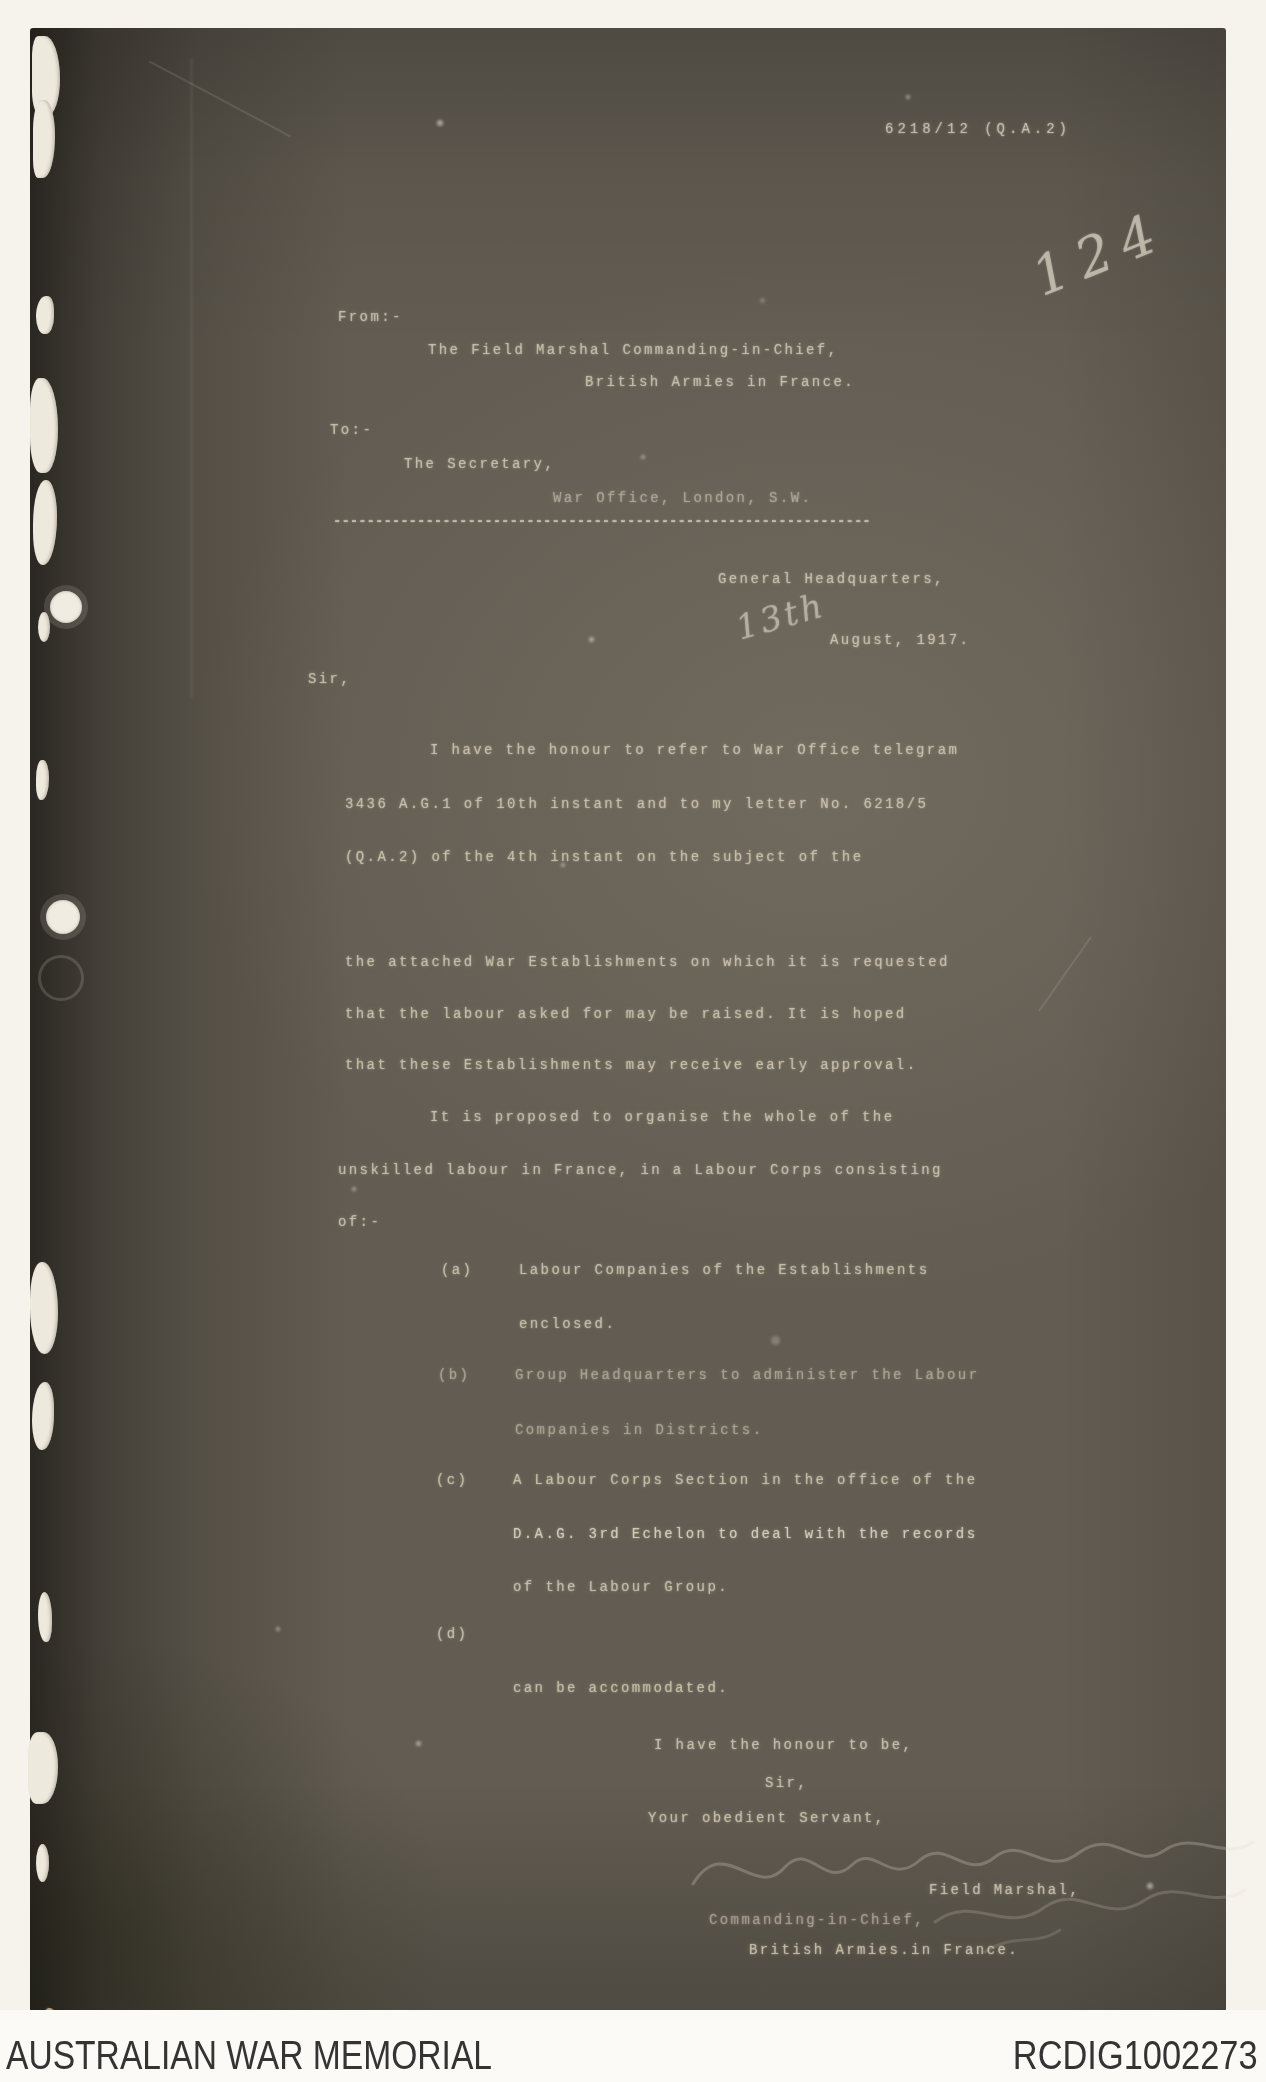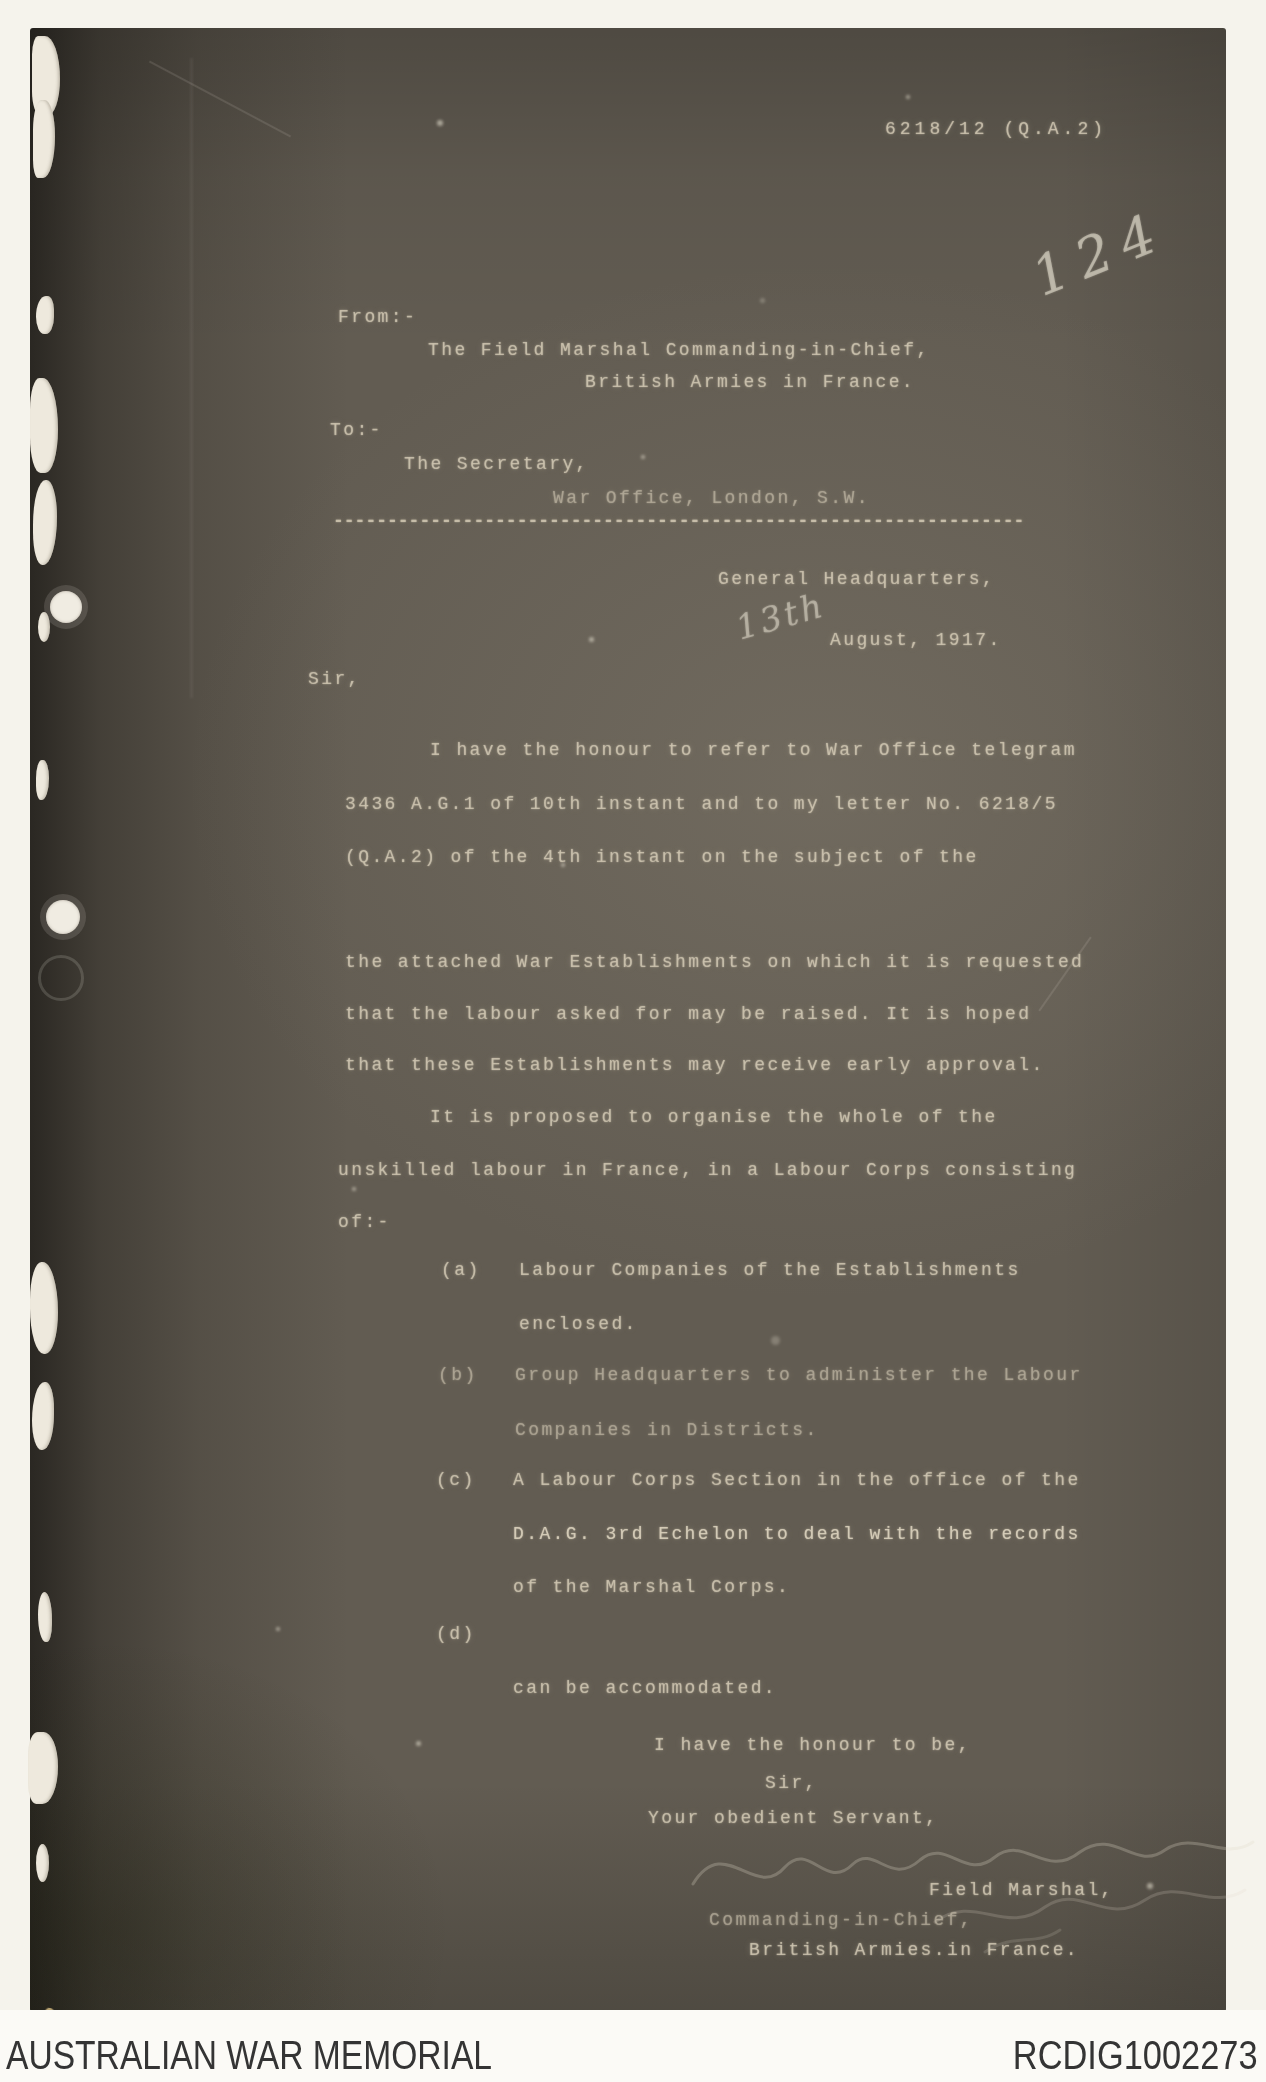--- a/index.html
+++ b/index.html
@@ -45,21 +45,21 @@
     background:transparent;
   }
   .speck{
     position:absolute;border-radius:50%;
     background:rgba(242,236,220,0.55);filter:blur(1.5px);
   }
   
   .t{
     position:absolute;
     font-family:"Liberation Mono", monospace;
-    font-size:18px;line-height:26px;letter-spacing:2.4px;
+    font-size:14px;line-height:26px;letter-spacing:2.4px;
     color:rgba(213,203,182,0.62);
     text-shadow:0 0 1.5px rgba(213,203,182,0.85), 0 0 6px rgba(200,190,168,0.30);
     white-space:pre;
   }
   .t.dim{opacity:0.72;}
   .t.bright{color:rgba(222,213,192,0.78);}
   .t.ref{letter-spacing:4px;}
   .t.sep{letter-spacing:0;font-weight:bold;color:rgba(208,198,176,0.70);}
   .struck{text-decoration:line-through;text-decoration-thickness:3px;}
   
@@ -167,21 +167,21 @@
   <div class="t" style="left:519px;top:1257px;">Labour Companies of the Establishments</div>
   <div class="t" style="left:519px;top:1311px;">enclosed.</div>
 
   <div class="t dim" style="left:438px;top:1362px;">(b)</div>
   <div class="t dim" style="left:515px;top:1362px;">Group Headquarters to administer the Labour</div>
   <div class="t dim" style="left:515px;top:1417px;">Companies in Districts.</div>
 
   <div class="t" style="left:436px;top:1467px;">(c)</div>
   <div class="t" style="left:513px;top:1467px;">A Labour Corps Section in the office of the</div>
   <div class="t bright" style="left:513px;top:1521px;">D.A.G. 3rd Echelon to deal with the records</div>
-  <div class="t" style="left:513px;top:1574px;">of the Marshal Corps.</div>
+  <div class="t" style="left:513px;top:1574px;">of the Labour Group.</div>
 
   <div class="t" style="left:436px;top:1621px;">(d)</div>
   <div class="t" style="left:513px;top:1675px;">can be accommodated.</div>
 
   <div class="t" style="left:654px;top:1732px;">I have the honour to be,</div>
   <div class="t" style="left:765px;top:1770px;">Sir,</div>
   <div class="t" style="left:648px;top:1805px;">Your obedient Servant,</div>
 
   <svg class="sig" style="left:685px;top:1812px;" width="575" height="150" viewBox="0 0 575 150">
     <g fill="none" stroke="rgba(222,216,200,0.30)" stroke-width="3" stroke-linecap="round">

